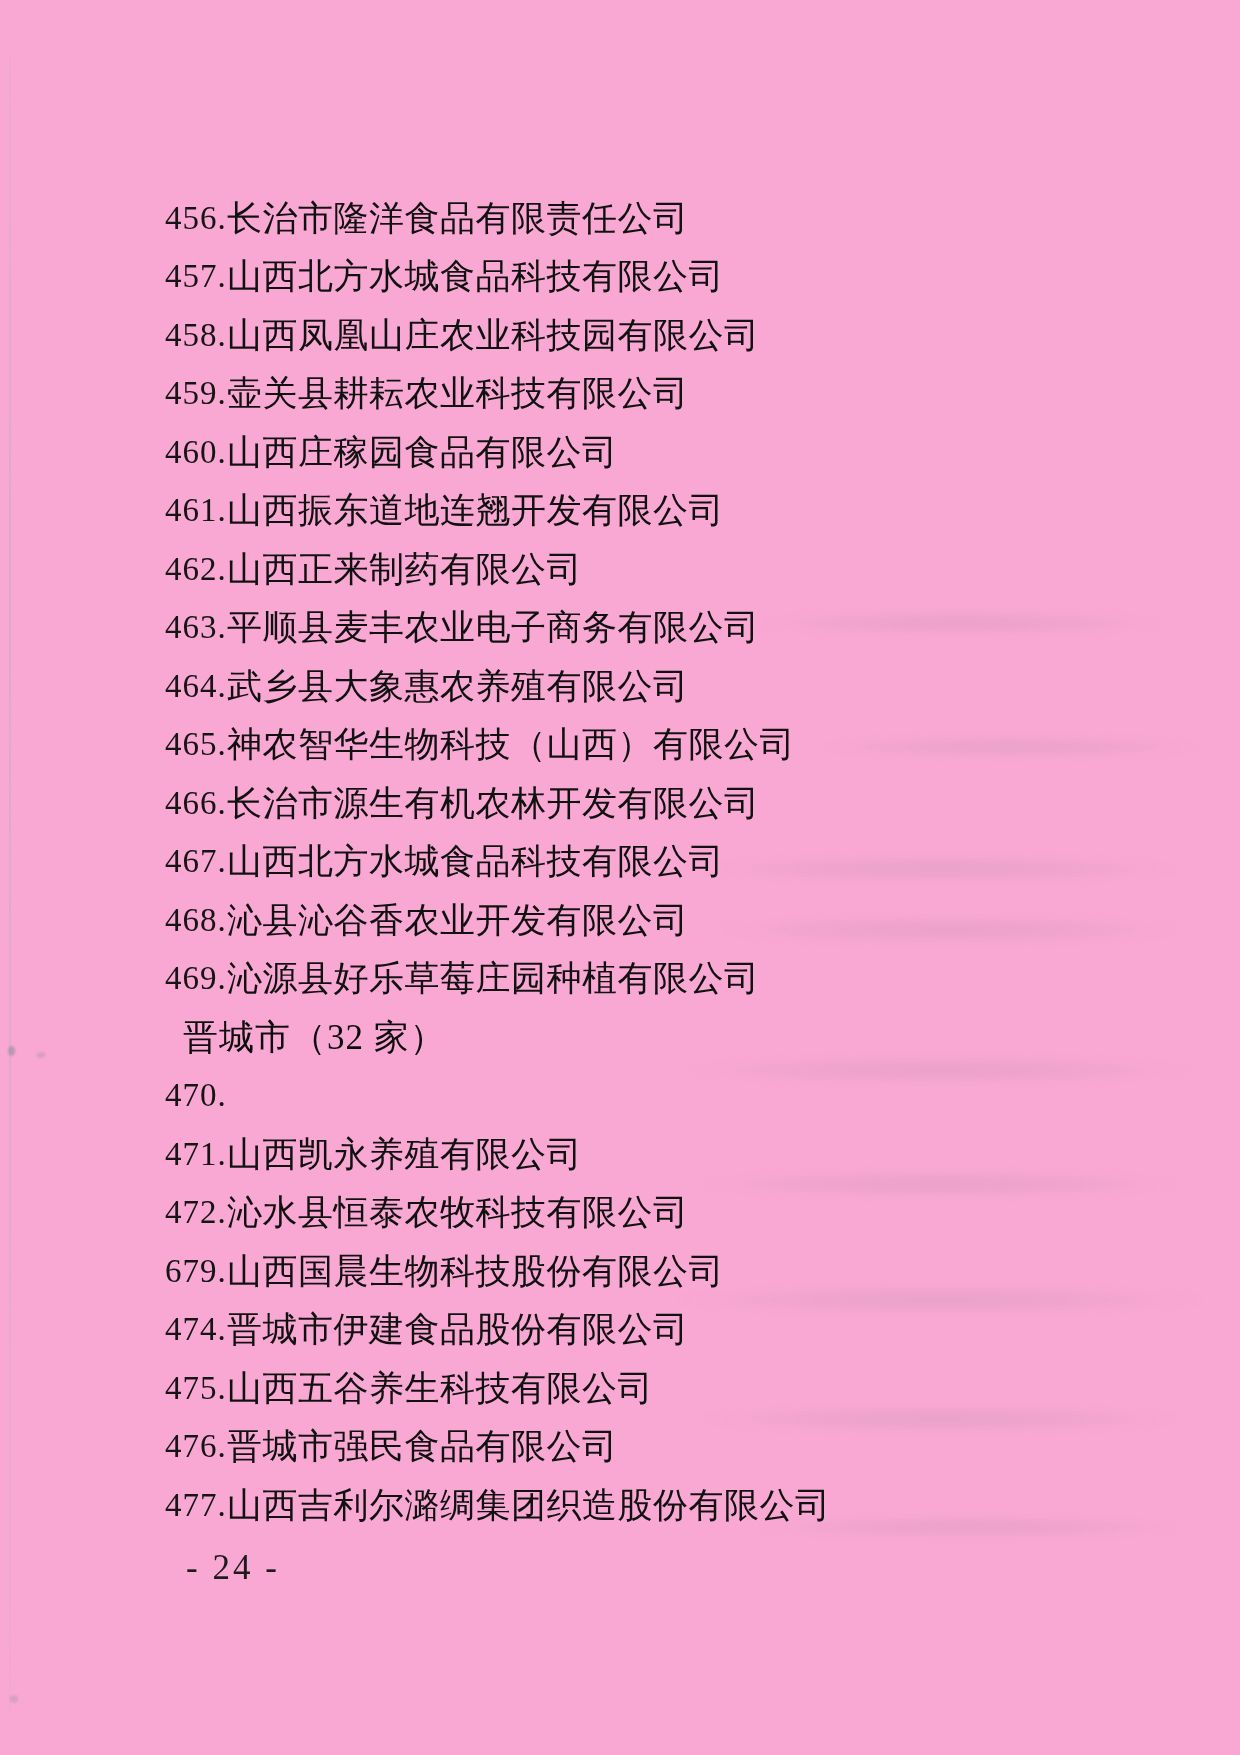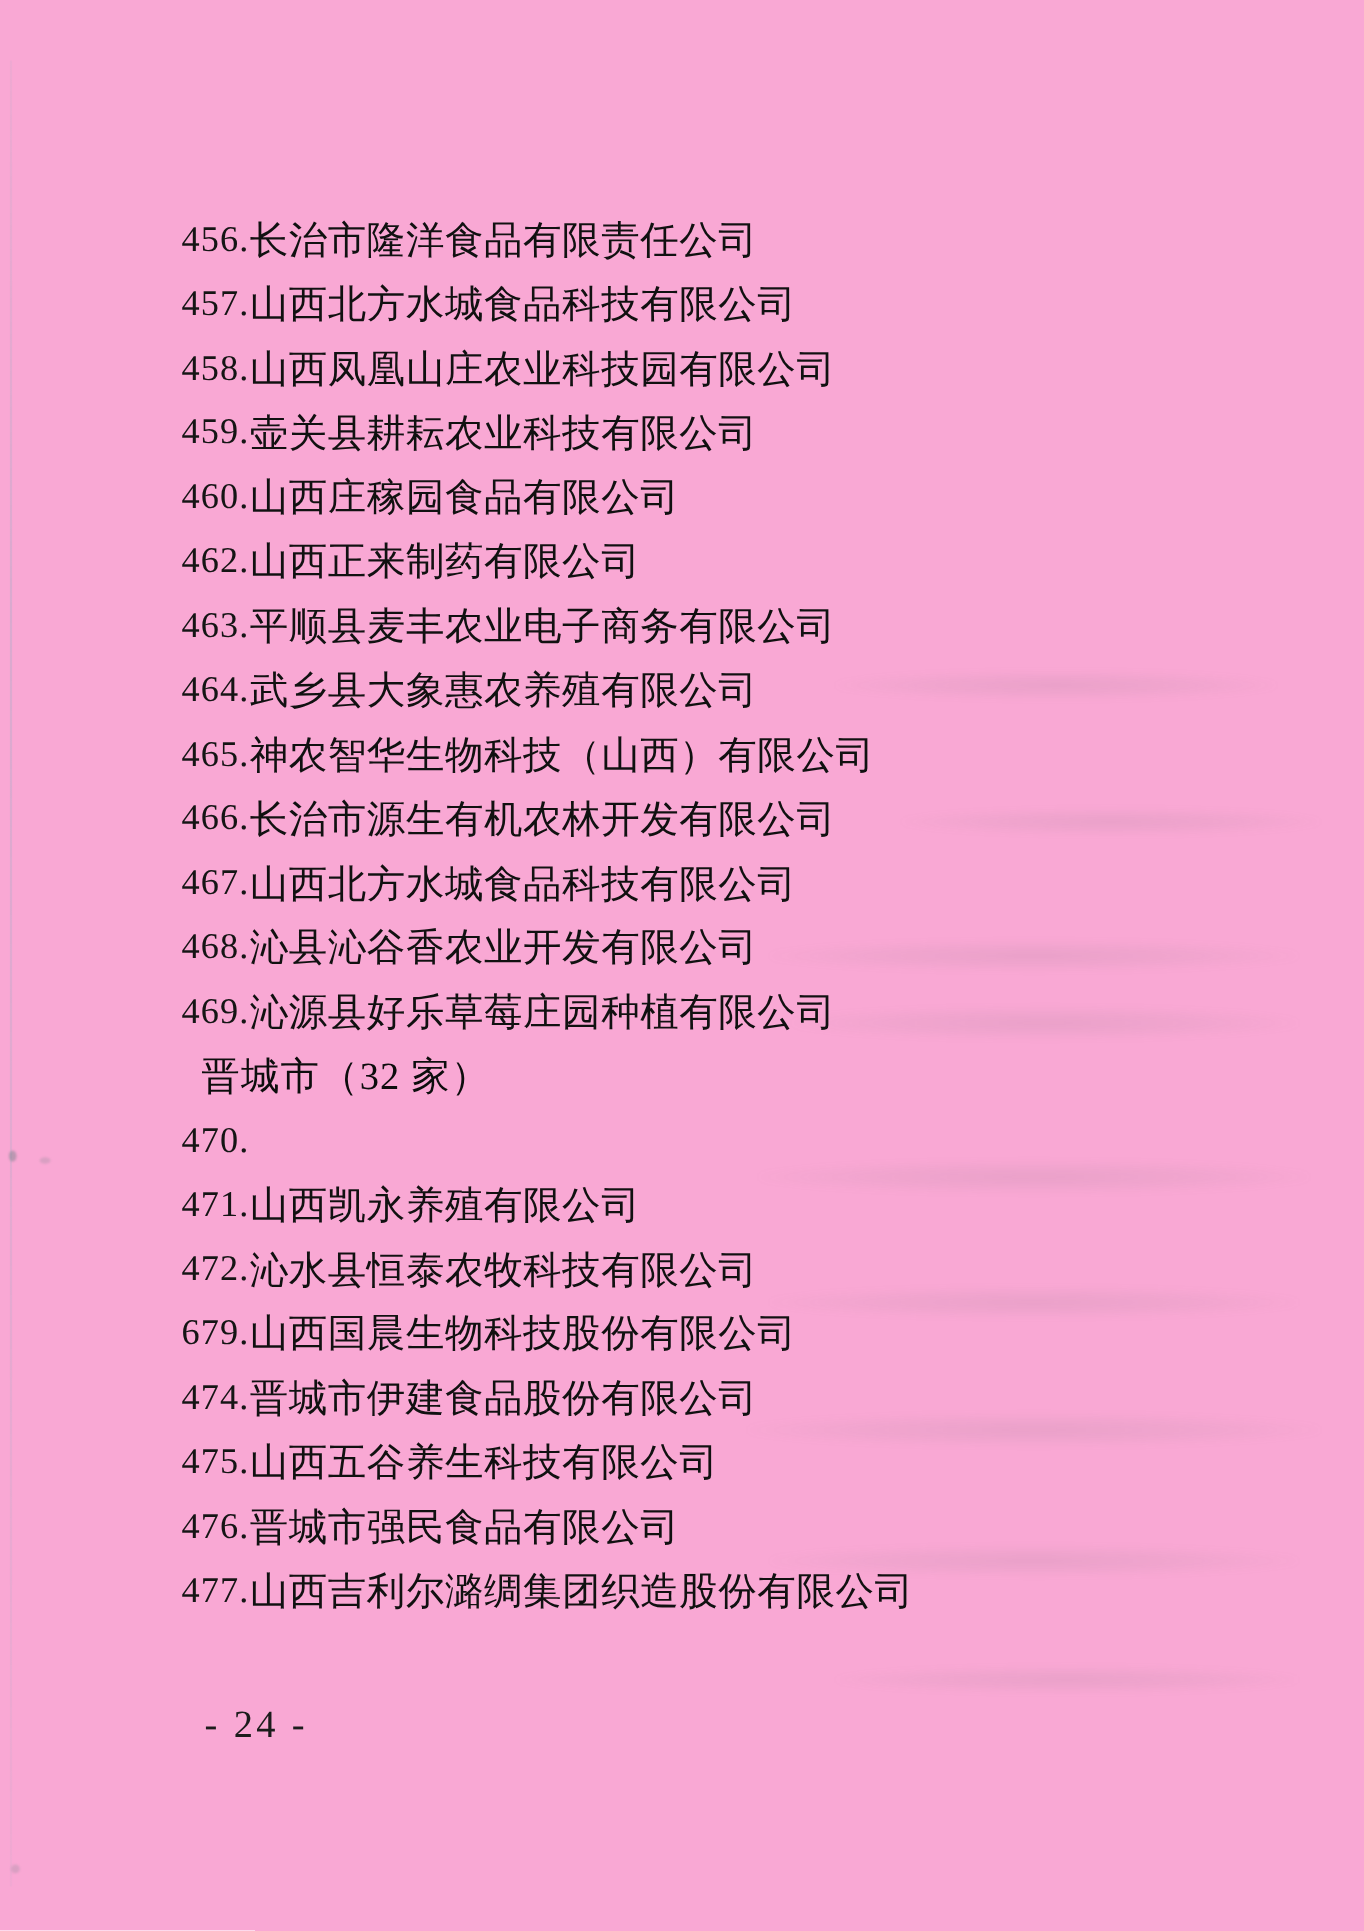--- a/index.html
+++ b/index.html
@@ -113,20 +113,24 @@
     </div>
     <div class="line">
       <span class="num">459.</span>
       <span class="name">壶关县耕耘农业科技有限公司</span>
     </div>
     <div class="line">
       <span class="num">460.</span>
       <span class="name">山西庄稼园食品有限公司</span>
     </div>
     <div class="line">
+      <span class="num">461.</span>
+      <span class="name">山西振东道地连翘开发有限公司</span>
+    </div>
+    <div class="line">
       <span class="num">462.</span>
       <span class="name">山西正来制药有限公司</span>
     </div>
     <div class="line">
       <span class="num">463.</span>
       <span class="name">平顺县麦丰农业电子商务有限公司</span>
     </div>
     <div class="line">
       <span class="num">464.</span>
       <span class="name">武乡县大象惠农养殖有限公司</span>

